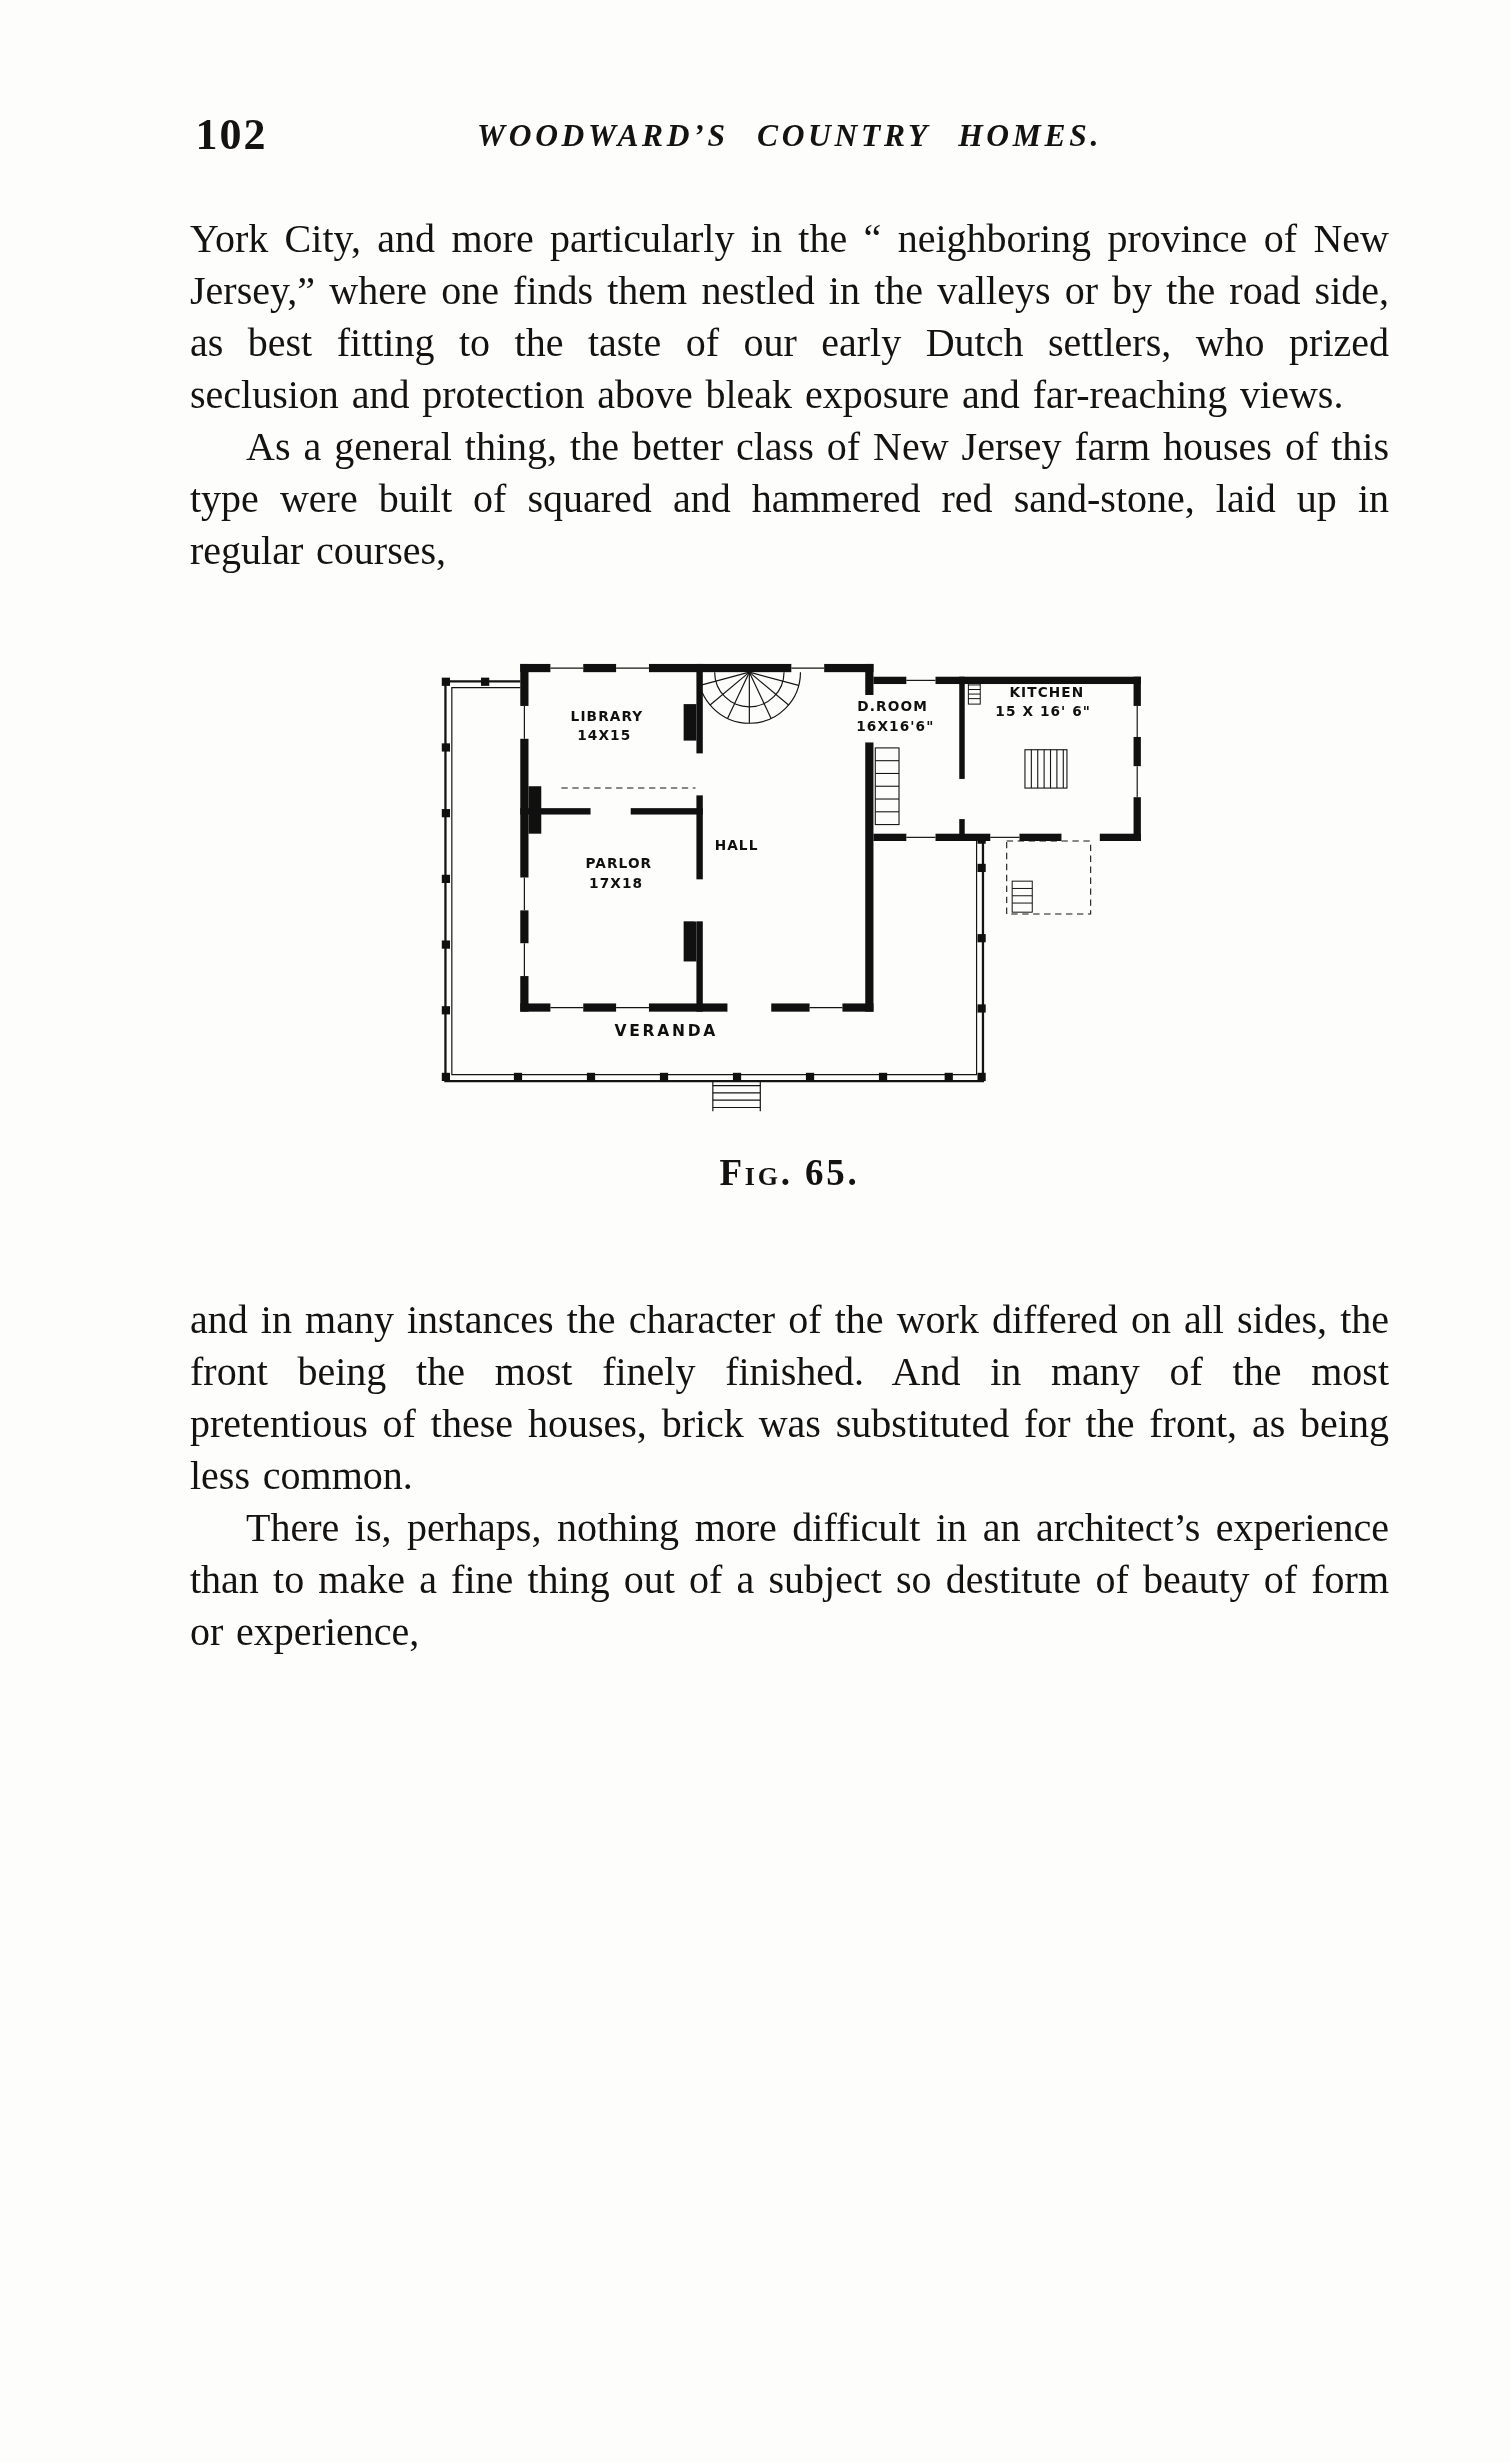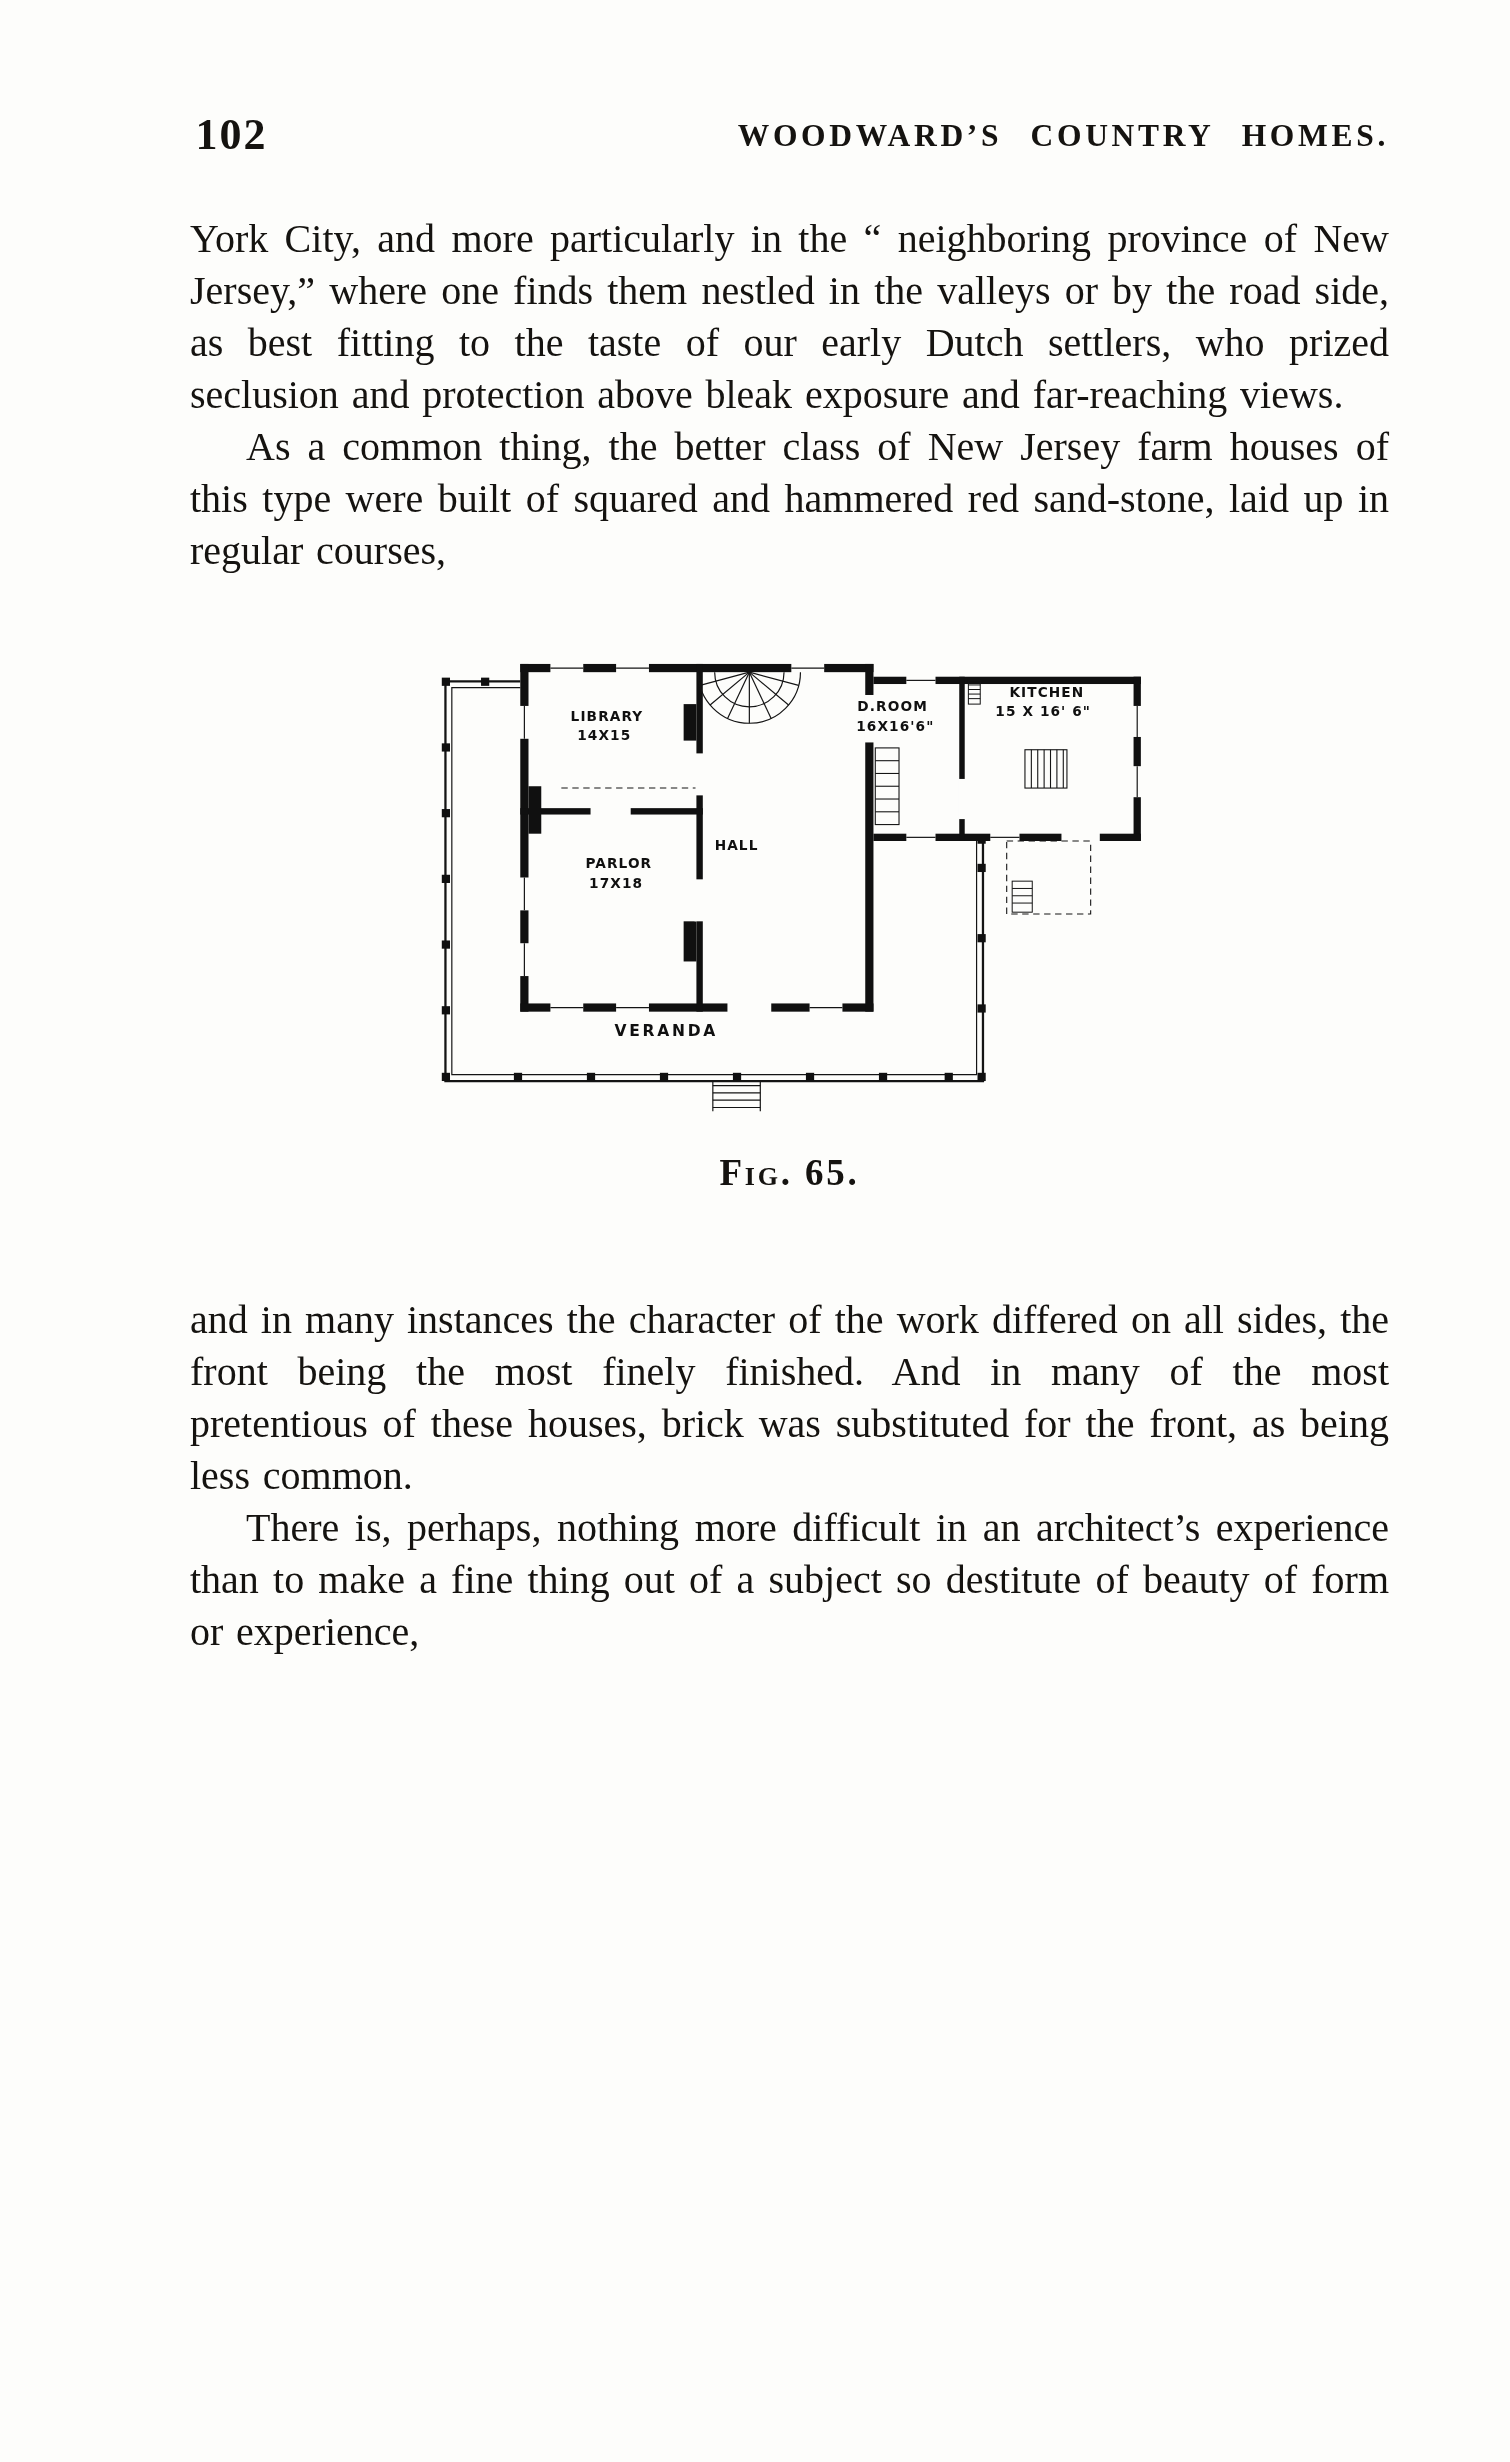--- a/index.html
+++ b/index.html
@@ -14,23 +14,23 @@
   }
   .column {
     position:absolute; left:190px; top:109px; width:1199px;
   }
   .page-header { position:relative; height:69px; margin-bottom:35px; }
   .page-number {
     position:absolute; left:5.6px; top:0;
     font-size:44px; font-weight:bold; letter-spacing:1.9px;
   }
   .running-title {
-    display:block; text-align:right; padding-top:9.3px;
+    display:block; text-align:center; padding-top:9.3px;
     font-size:31.5px; font-weight:bold;
-    letter-spacing:3.7px; word-spacing:16.7px;
+    letter-spacing:3.7px; word-spacing:16.7px;font-style:italic;
   }
   p.body-par {
     margin:0; font-size:40px; line-height:52px;
     text-align:justify; word-spacing:2.8px;
   }
   p.indent { text-indent:56px; }
   p.after-figure { margin-top:100px; }
   figure.plan {
     margin:76px 0 0 0; text-align:center;
   }
@@ -48,21 +48,21 @@
 
 <div class="page">
   <div class="column">
 
     <header class="page-header">
       <span class="page-number">102</span>
       <span class="running-title">WOODWARD’S COUNTRY HOMES.</span>
     </header>
 
     <p class="body-par noindent">York City, and more particularly in the “ neighboring province of New Jersey,” where one finds them nestled in the valleys or by the road side, as best fitting to the taste of our early Dutch settlers, who prized seclusion and protection above bleak exposure and far-reaching views.</p>
-    <p class="body-par indent">As a common thing, the better class of New Jersey farm houses of this type were built of squared and hammered red sand-stone, laid up in regular courses,</p>
+    <p class="body-par indent">As a general thing, the better class of New Jersey farm houses of this type were built of squared and hammered red sand-stone, laid up in regular courses,</p>
 
     <figure class="plan">
       <svg width="713" height="470" viewBox="0 0 780 515" xmlns="http://www.w3.org/2000/svg">
 
         <g fill="none" stroke="#141414">
           <polyline points="95,31 13,31 13,469 602,469 602,204" stroke-width="2.5"></polyline>
           <polyline points="95,38 20,38 20,462 595,462 595,204" stroke-width="1.3"></polyline>
         </g>
 
         <g fill="#101010">

